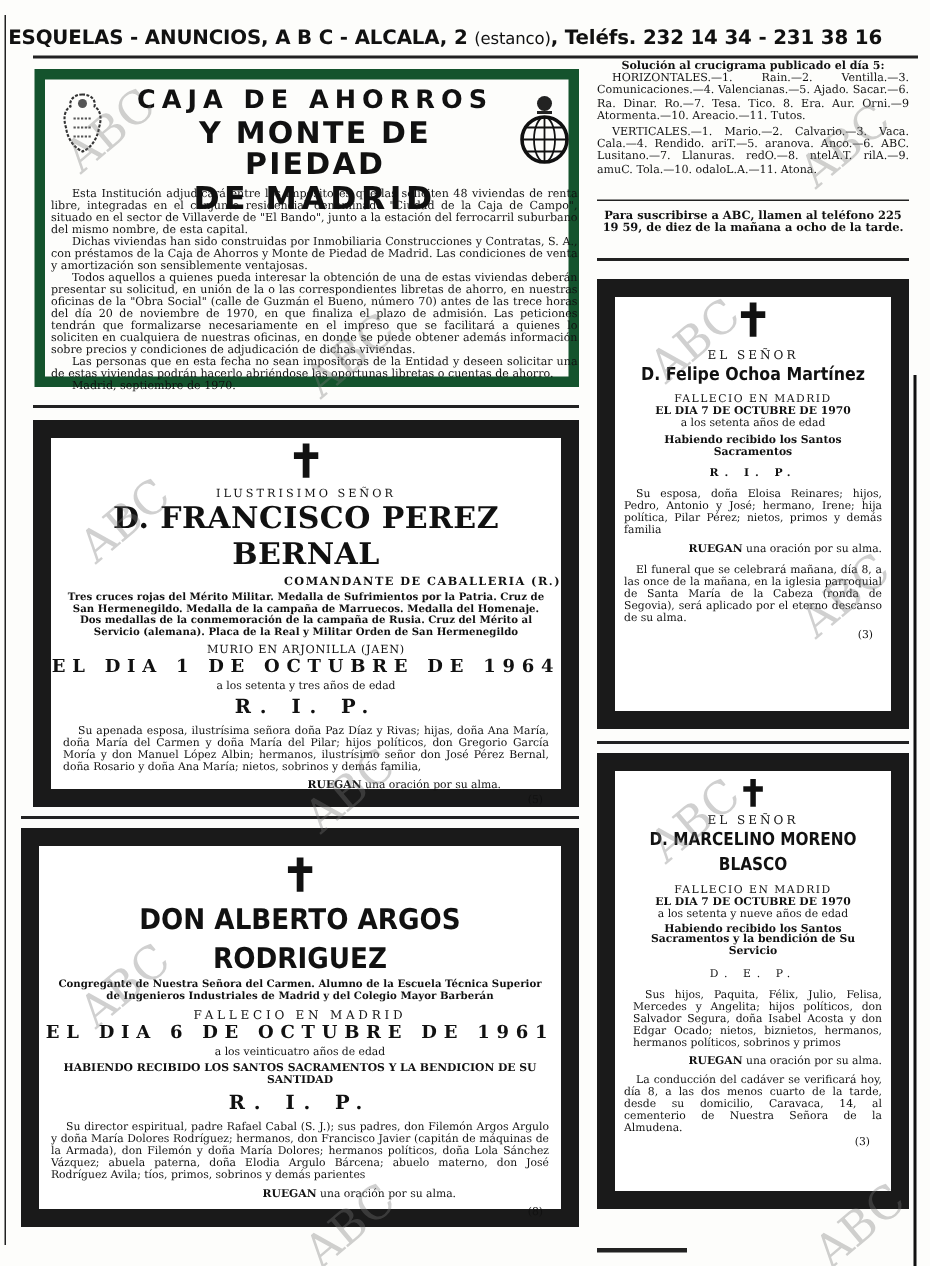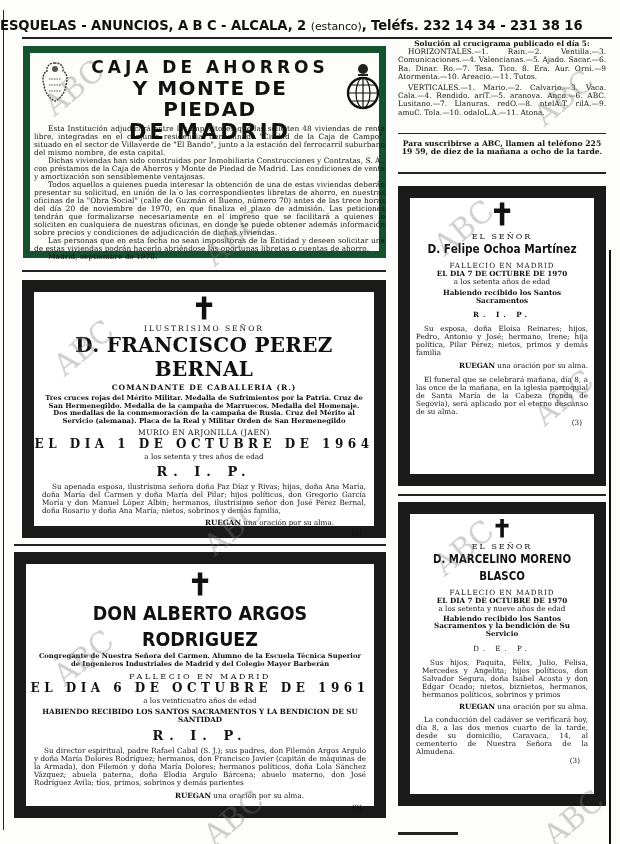--- a/index.html
+++ b/index.html
@@ -4,21 +4,21 @@
 <style>
   html, body { margin: 0; padding: 0; }
   body {
     width: 620px; height: 844px; background: #fdfdfb; position: relative; overflow: hidden;
     font-family: "DejaVu Serif", serif; color: #111;
   }
   .page { position: absolute; left: 0; top: 0; width: 620px; height: 844px; }
   .left-rule { position: absolute; left: 3px; top: 10px; width: 1px; height: 820px; background: #222; }
   .right-rule { position: absolute; left: 609px; top: 250px; width: 2px; height: 594px; background: #111; }
   .header {
-    position: absolute; left: 0; top: 18px; width: 588px; text-align: left;
+    position: absolute; left: 0; top: 18px; width: 588px; text-align: right;
     font-family: "DejaVu Sans", sans-serif; font-weight: bold; font-size: 13.2px; letter-spacing: -0.1px; white-space: nowrap;
   }
   .header .small { font-weight: normal; font-size: 11px; }
   .header-rule { position: absolute; left: 22px; top: 37px; width: 590px; height: 2px; background: #222; }
 
   
   .caja { position: absolute; left: 23px; top: 46px; width: 363px; height: 212px; border: 7px solid #14532d; box-sizing: border-box; }
   .caja-title { position: absolute; left: 60px; width: 240px; top: 4px; text-align: center; font-family: "DejaVu Sans", sans-serif; font-weight: bold; line-height: 21px; }
   .caja-title .l1 { font-size: 17px; letter-spacing: 4px; }
   .caja-title .l2 { font-size: 20px; letter-spacing: 1.5px; }
@@ -94,21 +94,21 @@
   <div class="rule" style="left:398px;top:133px;width:208px;height:1px;"></div>
   <div class="subscribe">Para suscribirse a ABC, llamen al teléfono 225 19 59, de diez de la mañana a ocho de la tarde.</div>
   <div class="rule" style="left:398px;top:172px;width:208px;"></div>
 
   <div class="rule" style="left:22px;top:270px;width:364px;"></div>
   <div class="frame" style="left:22px;top:280px;width:364px;height:258px;">
     <div class="frame-inner">
       <div class="cross" style="margin-top:2px;">✝</div>
       <div class="caps-spaced" style="font-size:7.5px;">ILUSTRISIMO SEÑOR</div>
       <div class="bold-name" style="font-size:20px;line-height:24px;letter-spacing:0.3px;">D. FRANCISCO PEREZ BERNAL</div>
-      <div style="font-size:7.5px;font-weight:bold;letter-spacing:1px;margin-top:2px;">COMANDANTE DE CABALLERIA (R.)</div>
+      <div style="font-size:7.5px;font-weight:bold;letter-spacing:1px;margin-top:2px;text-align:right;">COMANDANTE DE CABALLERIA (R.)</div>
       <div class="small just" style="font-weight:bold;font-size:6.8px;line-height:7.6px;margin:3px 8px 0 8px;text-align:center;">Tres cruces rojas del Mérito Militar. Medalla de Sufrimientos por la Patria. Cruz de San Hermenegildo. Medalla de la campaña de Marruecos. Medalla del Homenaje. Dos medallas de la conmemoración de la campaña de Rusia. Cruz del Mérito al Servicio (alemana). Placa de la Real y Militar Orden de San Hermenegildo</div>
       <div class="caps-spaced" style="margin-top:3px;font-size:7.5px;letter-spacing:0.5px;">MURIO EN ARJONILLA (JAEN)</div>
       <div style="font-weight:bold;font-size:12px;letter-spacing:4.5px;line-height:14px;">EL DIA 1 DE OCTUBRE DE 1964</div>
       <div class="small" style="margin-top:2px;">a los setenta y tres años de edad</div>
       <div class="rip" style="margin-top:3px;">R. I. P.</div>
       <div class="small just" style="margin:4px 8px 0 8px;text-indent:10px;">Su apenada esposa, ilustrísima señora doña Paz Díaz y Rivas; hijas, doña Ana María, doña María del Carmen y doña María del Pilar; hijos políticos, don Gregorio García Moría y don Manuel López Albin; hermanos, ilustrísimo señor don José Pérez Bernal, doña Rosario y doña Ana María; nietos, sobrinos y demás familia,</div>
       <div class="small" style="text-align:right;margin:4px 40px 0 0;"><b>RUEGAN</b> <span>una oración por su alma.</span></div>
       <div class="small" style="text-align:right;margin:2px 12px 0 0;">(5)</div>
     </div>
   </div>

